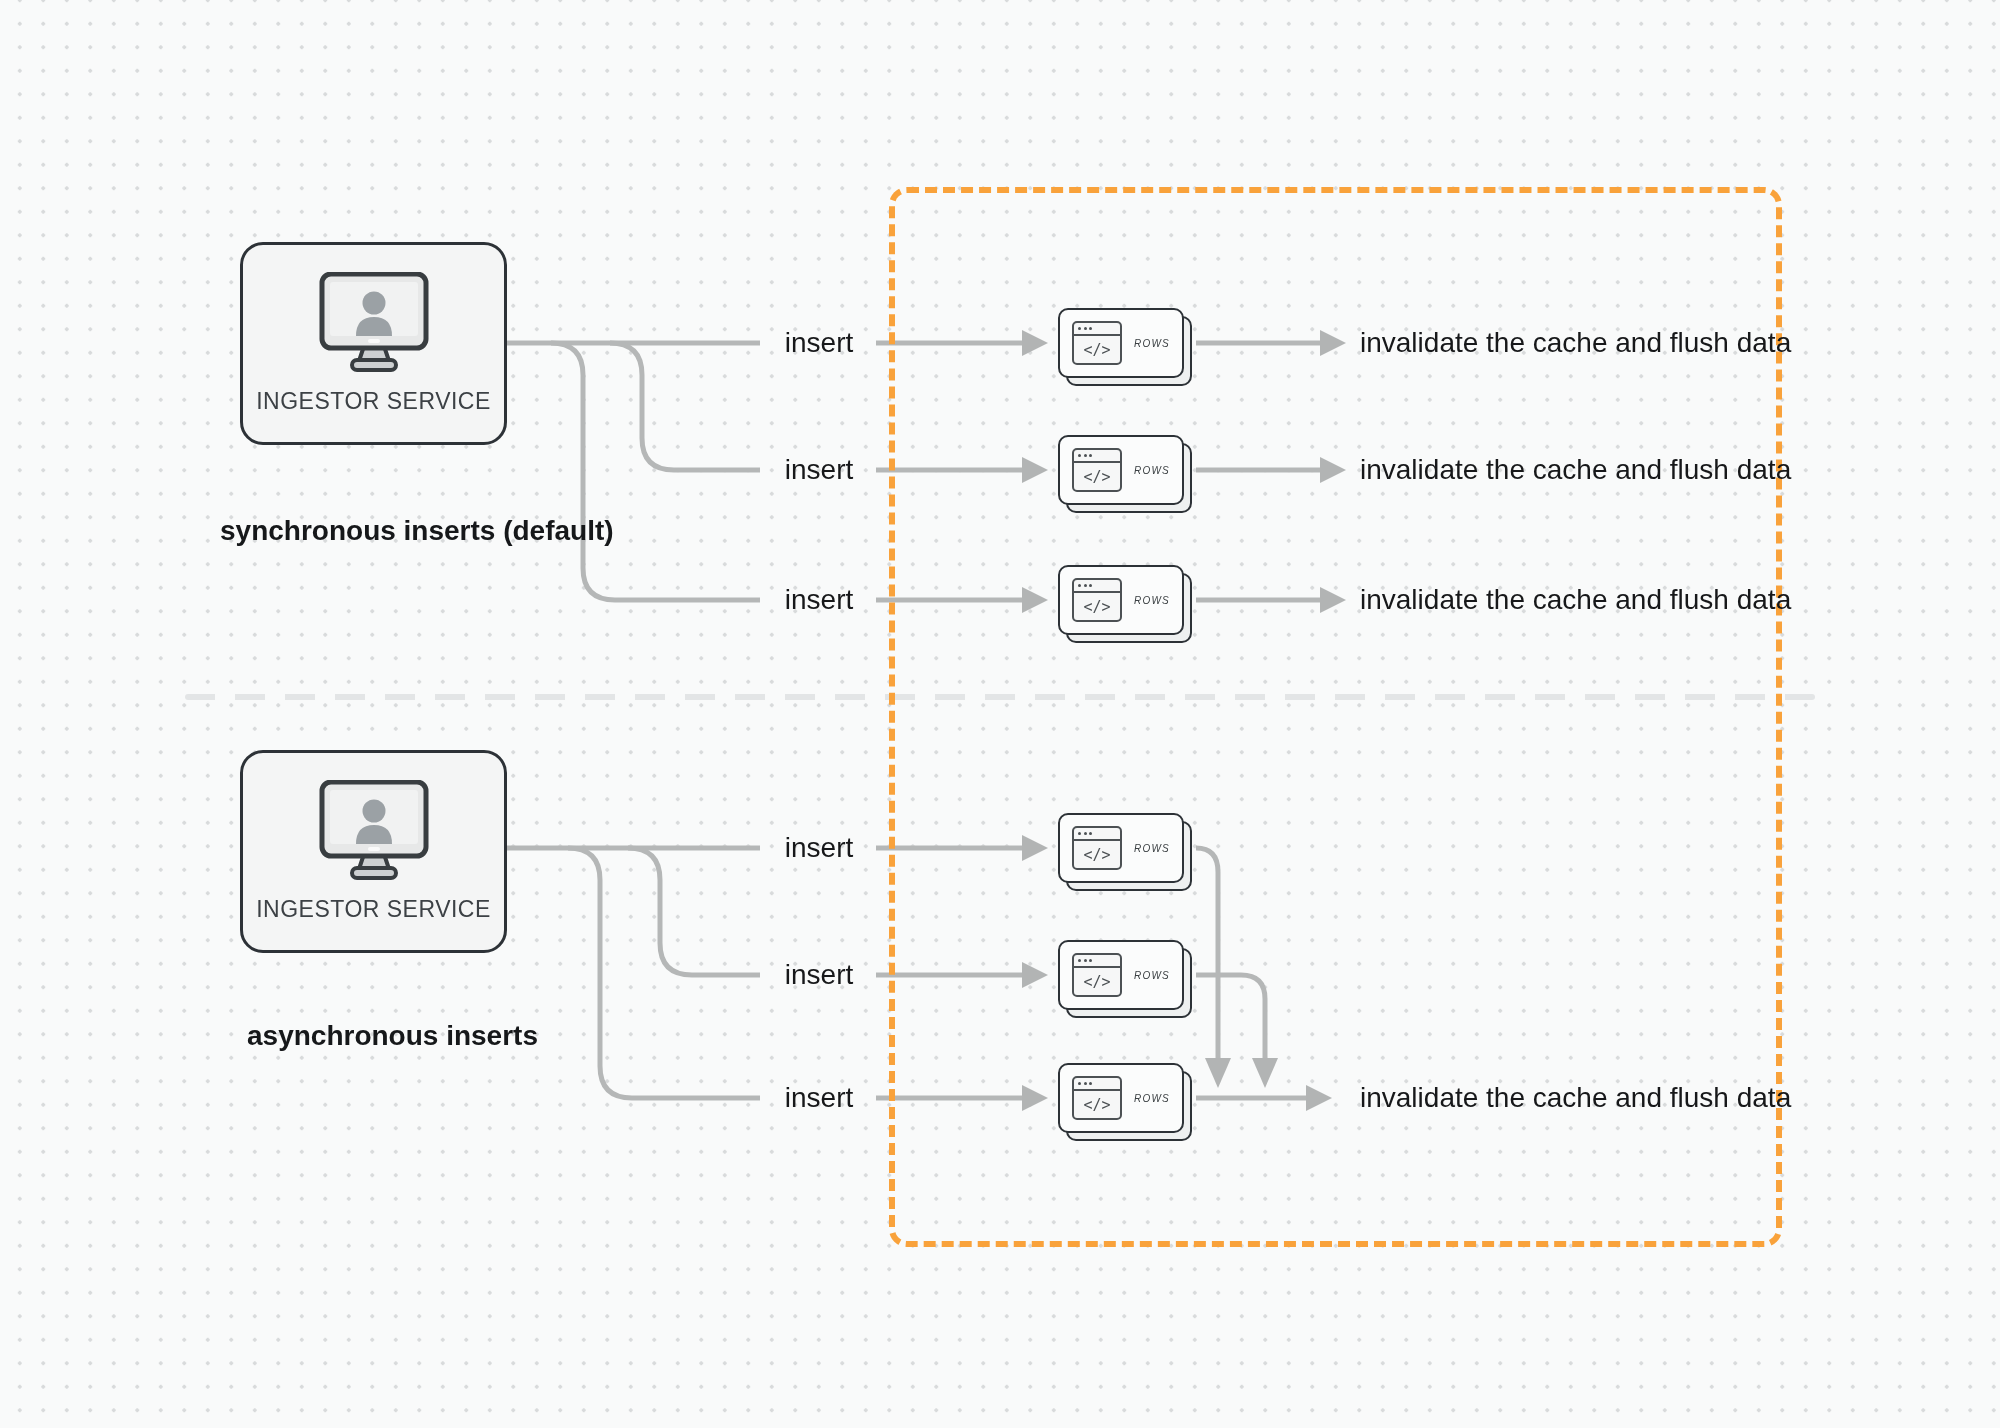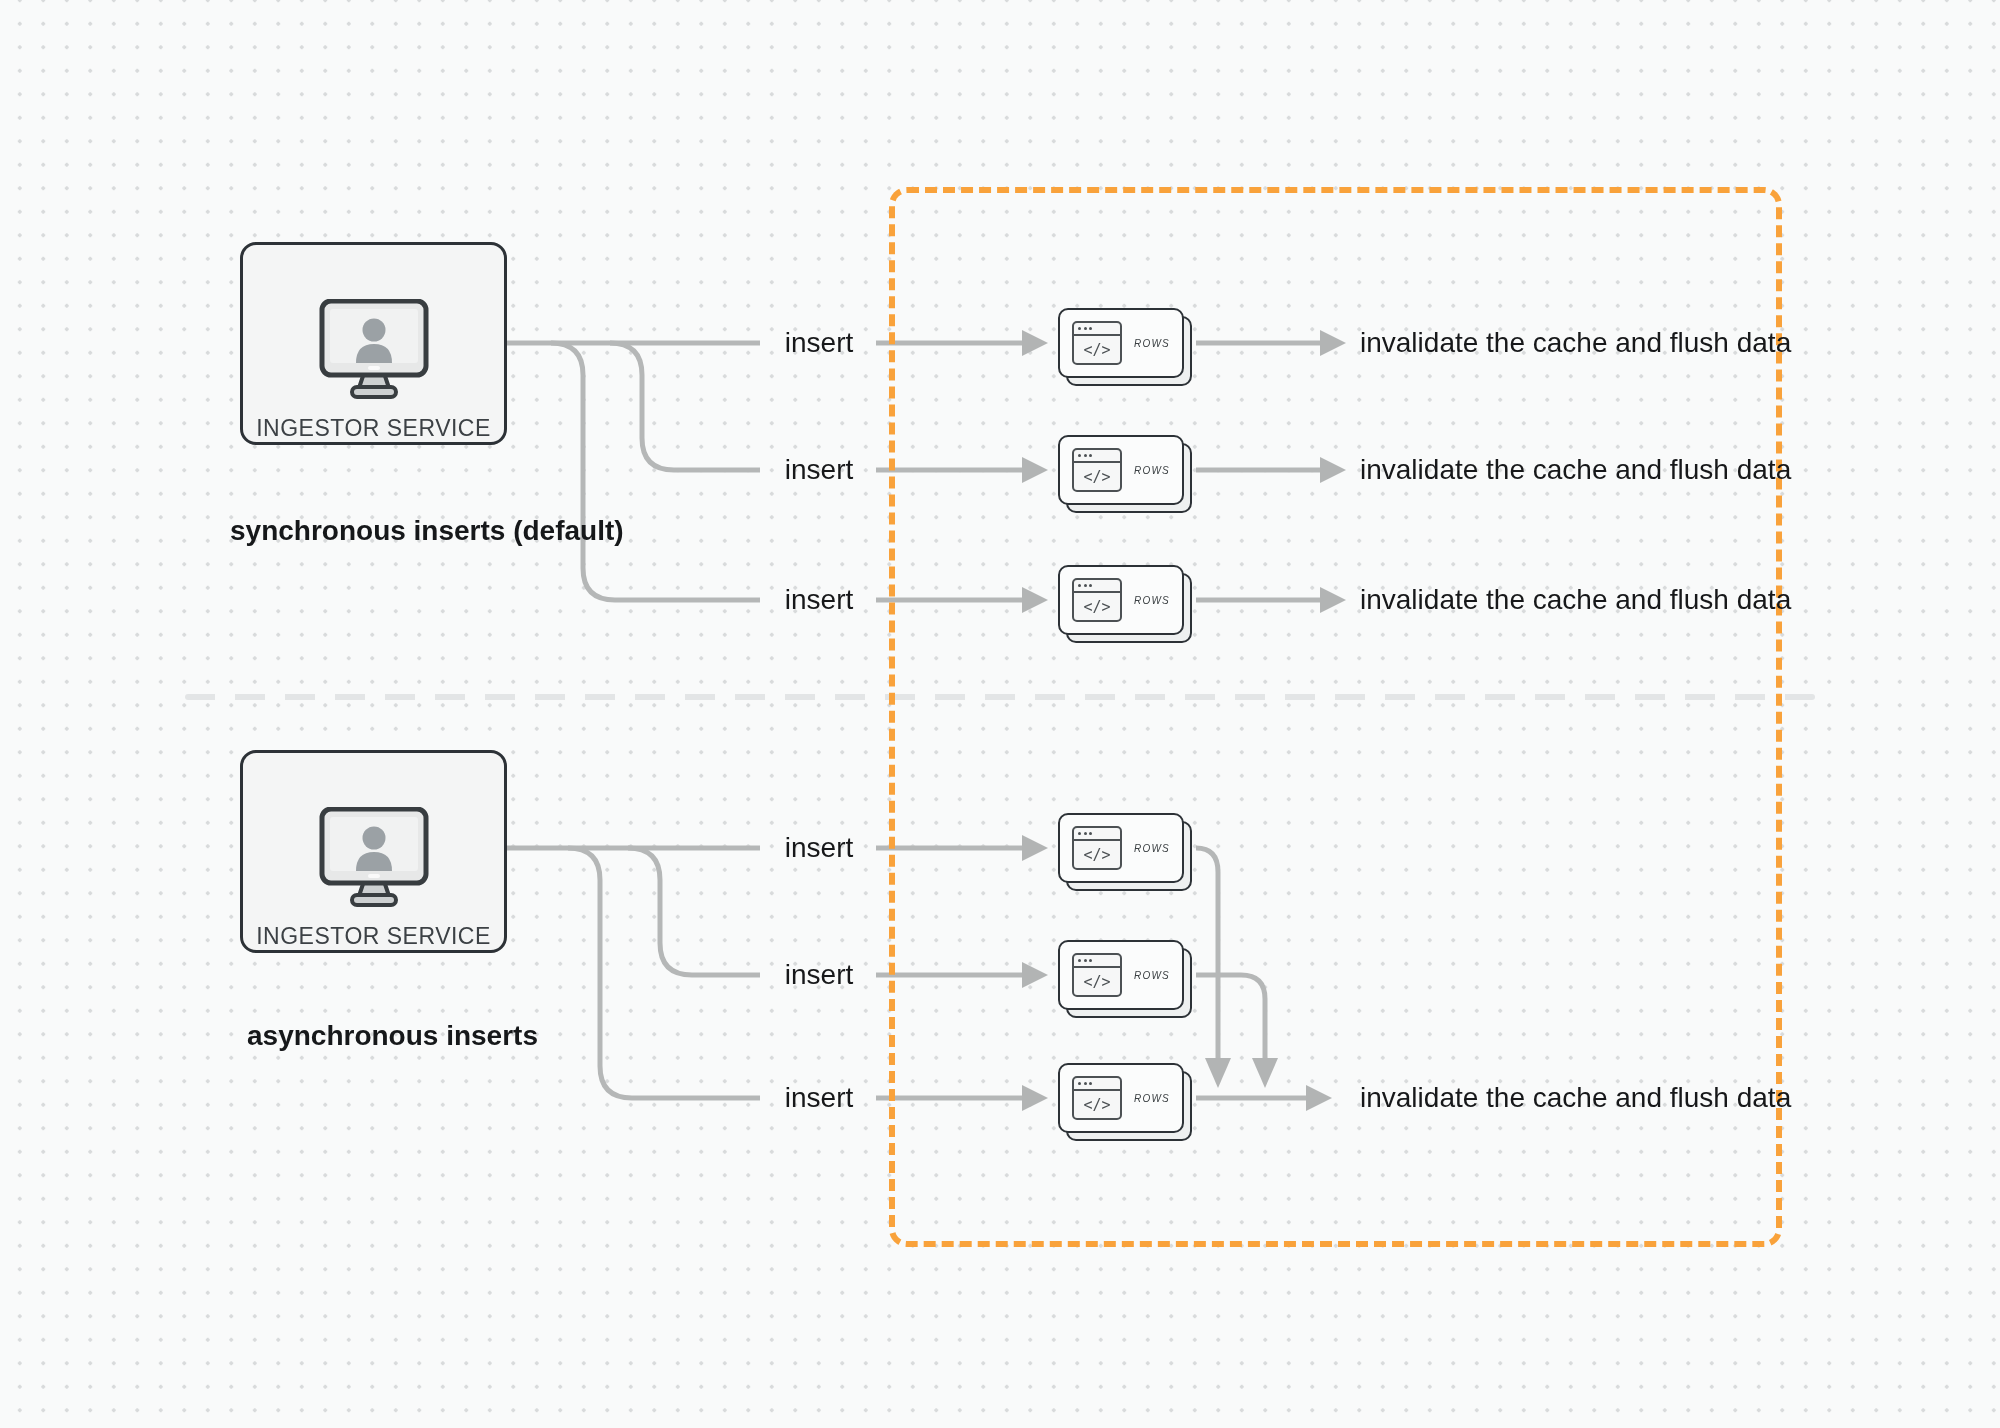--- a/index.html
+++ b/index.html
@@ -22,22 +22,22 @@
   .conn{fill:none; stroke:#b5b7b7; stroke-width:5px;}
   .head{fill:#b2b4b4; stroke:none;}
   
   .ch-box{
     position:absolute; left:889px; top:187px; width:881px; height:1048px; z-index:3;
     border:6px dashed #F9A23B; border-radius:18px; pointer-events:none;
   }
   
   .ingestor{
     position:absolute; left:240px; width:267px; height:203px; z-index:4;
-    background:#f4f5f5; border:3.5px solid #2d3237; border-radius:16px;
-    display:flex; flex-direction:column; align-items:center; justify-content:flex-end; gap:12px;
+    background:#f4f5f5; border:3.5px solid #2d3237; border-radius:23px;
+    display:flex; flex-direction:column; align-items:center; justify-content:center; gap:12px;
     box-sizing:border-box;
   }
   .ingestor-label{font-size:23px; color:#3c4145; letter-spacing:.5px; white-space:nowrap;}
   
   .caption{
     position:absolute; z-index:4; transform:translateY(-50%);
     font-size:28px; font-weight:700; color:#16181a; white-space:nowrap;
   }
   
   .insert-label{
@@ -124,21 +124,21 @@
       <path d="M48 74 L68 74 L74 92 L42 92 Z" fill="#cdd0d1" stroke="#383d40" stroke-width="4" stroke-linejoin="round"></path>
       <rect x="36" y="88" width="44" height="10" rx="5" fill="#cdd0d1" stroke="#383d40" stroke-width="4"></rect>
       <rect x="6" y="2" width="104" height="74" rx="9" fill="#e7e8e8" stroke="#383d40" stroke-width="5"></rect>
       <rect x="14" y="10" width="88" height="54" rx="3" fill="#f1f2f2"></rect>
       <circle cx="58" cy="31" r="11.5" fill="#9ba1a5"></circle>
       <path d="M40 64 Q40 45 58 45 Q76 45 76 64 Z" fill="#9ba1a5"></path>
       <rect x="52" y="67" width="12" height="4" rx="2" fill="#fafafa"></rect>
     </svg>
     <div class="ingestor-label">INGESTOR SERVICE</div>
   </div>
-  <div class="caption" style="left:230px; top:531px;">synchronous inserts (default)</div>
+  <div class="caption" style="left:220px; top:531px;">synchronous inserts (default)</div>
 
   <div class="ingestor" style="top:750px;">
     <svg width="116" height="104" viewBox="0 0 116 104">
       <path d="M48 74 L68 74 L74 92 L42 92 Z" fill="#cdd0d1" stroke="#383d40" stroke-width="4" stroke-linejoin="round"></path>
       <rect x="36" y="88" width="44" height="10" rx="5" fill="#cdd0d1" stroke="#383d40" stroke-width="4"></rect>
       <rect x="6" y="2" width="104" height="74" rx="9" fill="#e7e8e8" stroke="#383d40" stroke-width="5"></rect>
       <rect x="14" y="10" width="88" height="54" rx="3" fill="#f1f2f2"></rect>
       <circle cx="58" cy="31" r="11.5" fill="#9ba1a5"></circle>
       <path d="M40 64 Q40 45 58 45 Q76 45 76 64 Z" fill="#9ba1a5"></path>
       <rect x="52" y="67" width="12" height="4" rx="2" fill="#fafafa"></rect>

